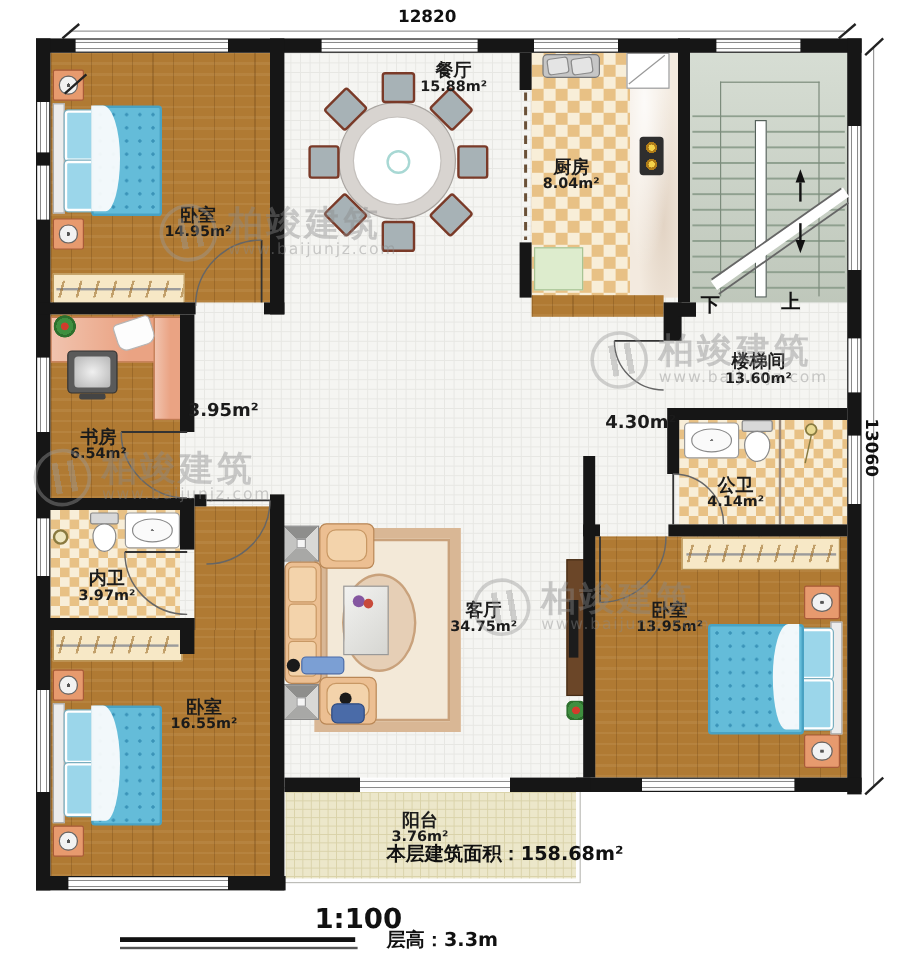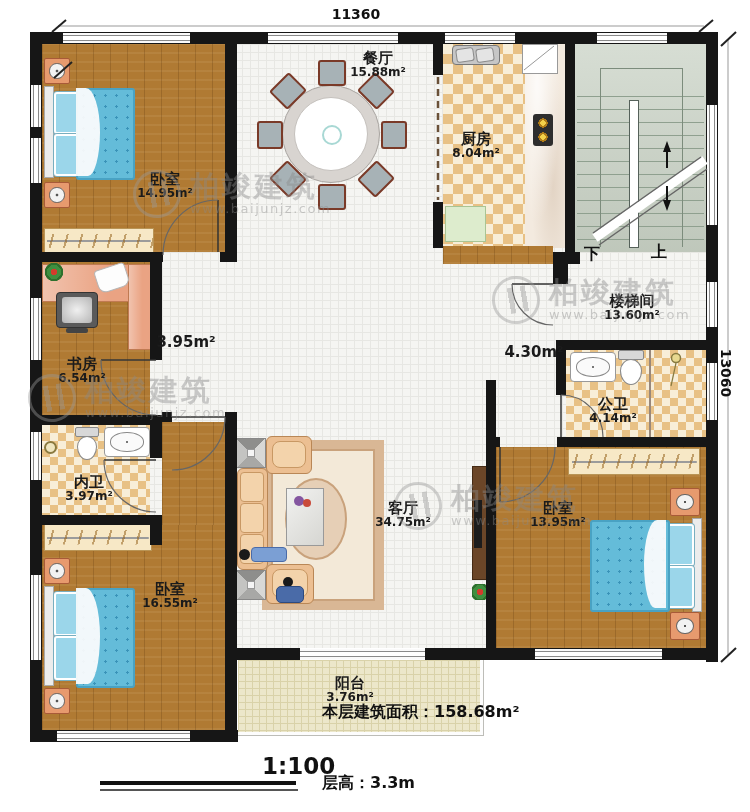--- a/index.html
+++ b/index.html
@@ -329,21 +329,21 @@
     <div class="nm">卧室</div>
     <div class="ar">13.95m²</div>
   </div>
   <div class="abs lbl" style="left:350px;top:675px;">
     <div class="nm">阳台</div>
     <div class="ar">3.76m²</div>
   </div>
   <div class="abs dirlbl" style="left:592px;top:244px;">下</div>
   <div class="abs dirlbl" style="left:659px;top:242px;">上</div>
 
-  <div class="abs dim" style="left:316px;top:6px;width:80px;">11360</div>
+  <div class="abs dim" style="left:316px;top:6px;width:80px;">12820</div>
   <div class="abs dim" style="left:734px;top:338px;width:70px;transform:rotate(90deg);transform-origin:0 0;">13060</div>
 
   <div class="abs wm" style="left:133px;top:170px;">
     <div class="wlogo"></div>
     <div class="wtxt">
         <div class="brand">柏竣建筑</div>
     <div class="url">www.baijunjz.com</div>
       </div>
   </div>
   <div class="abs wm" style="left:28px;top:374px;">

